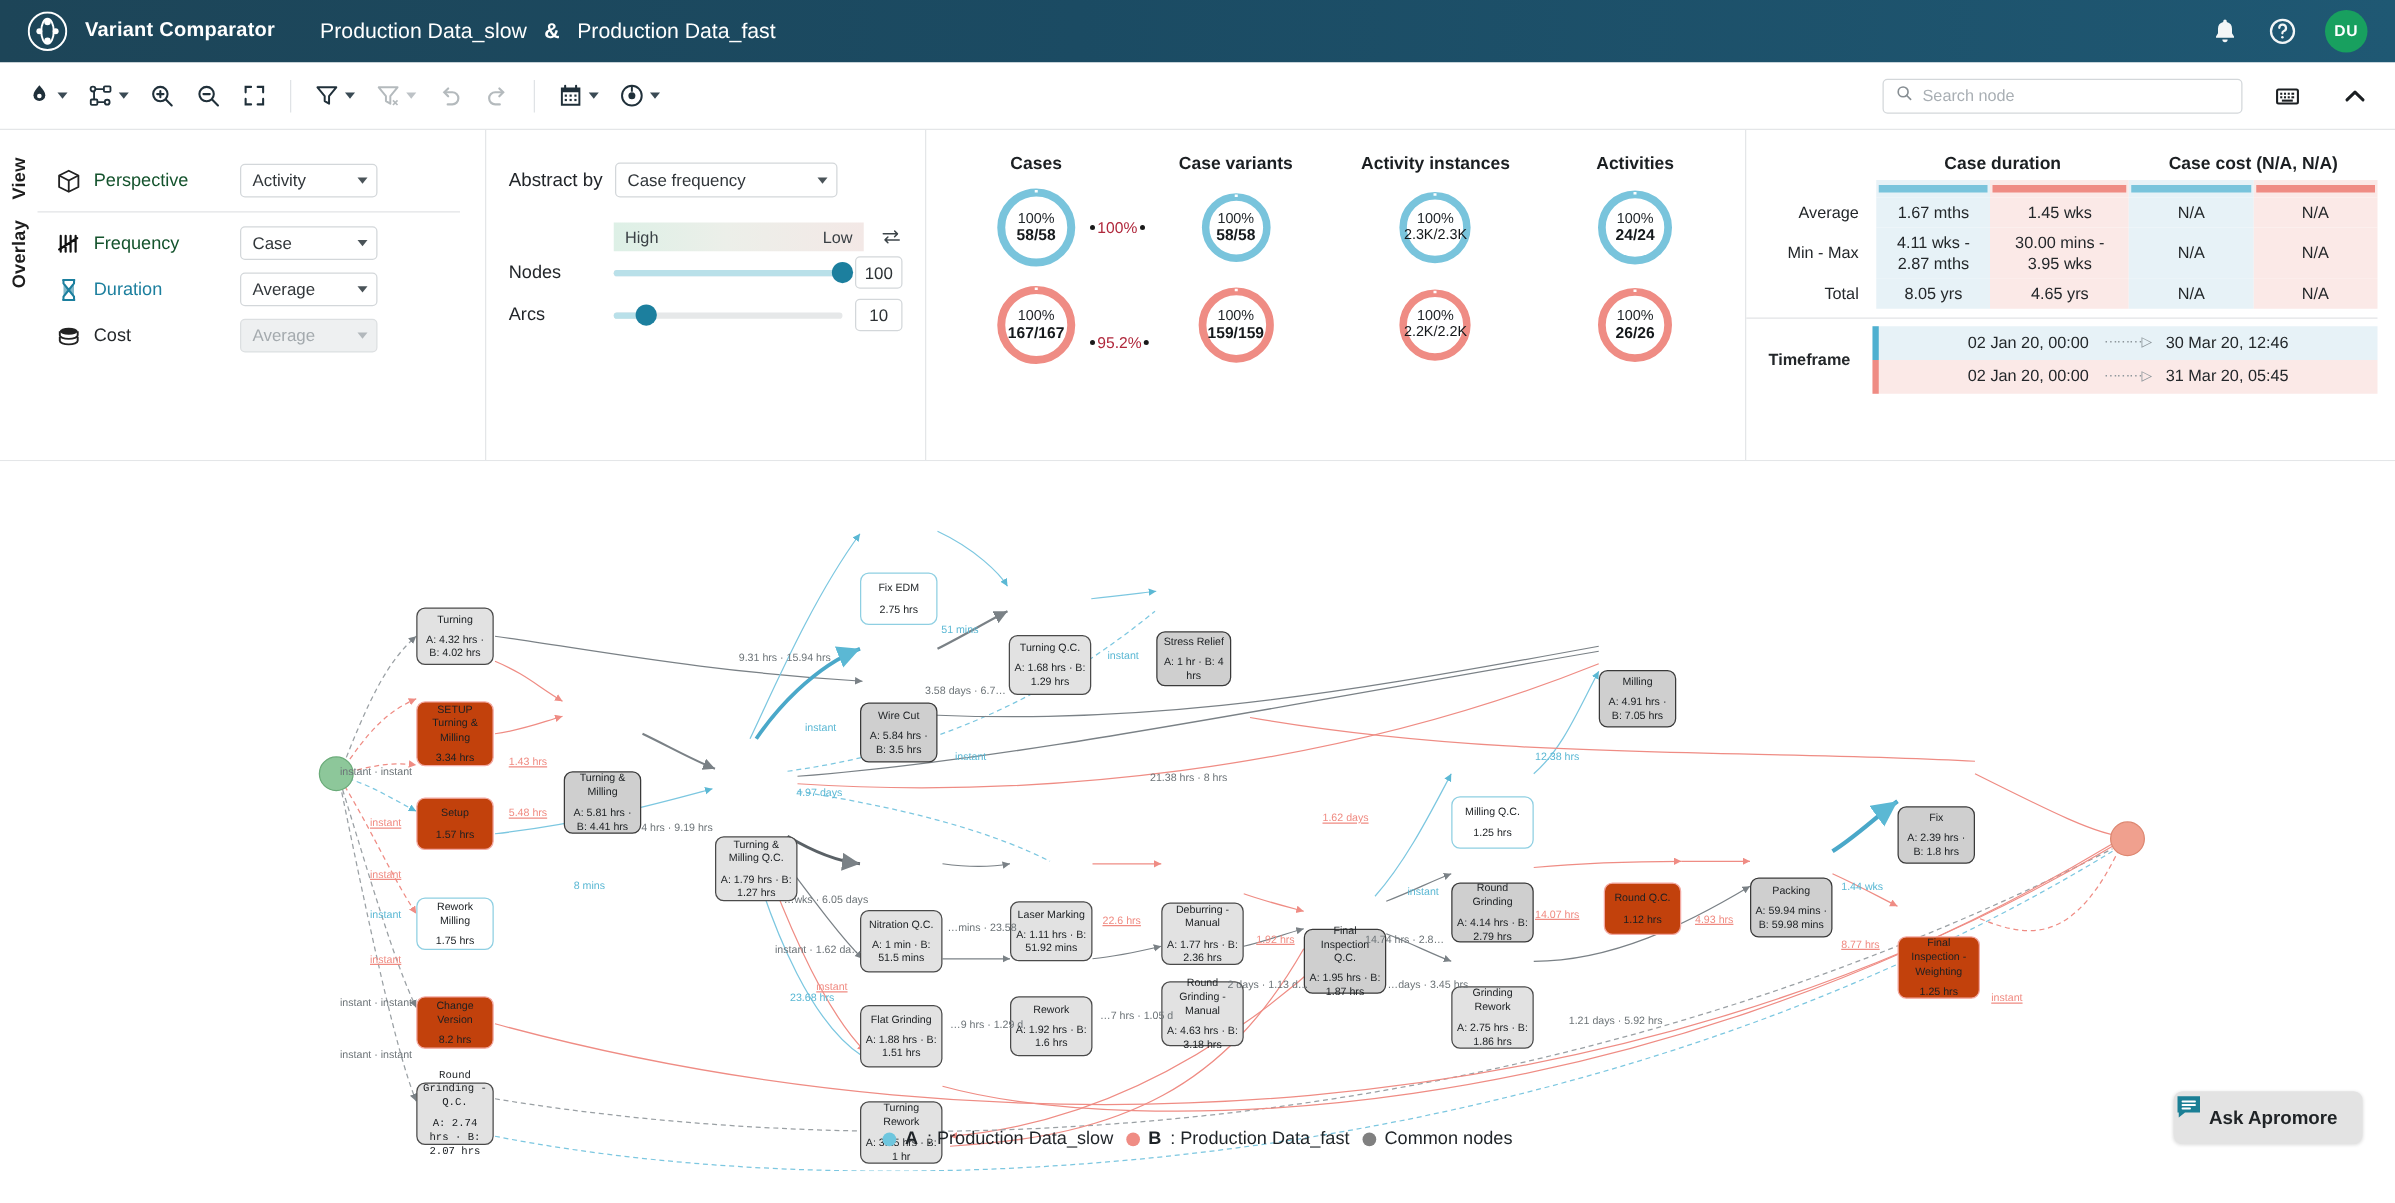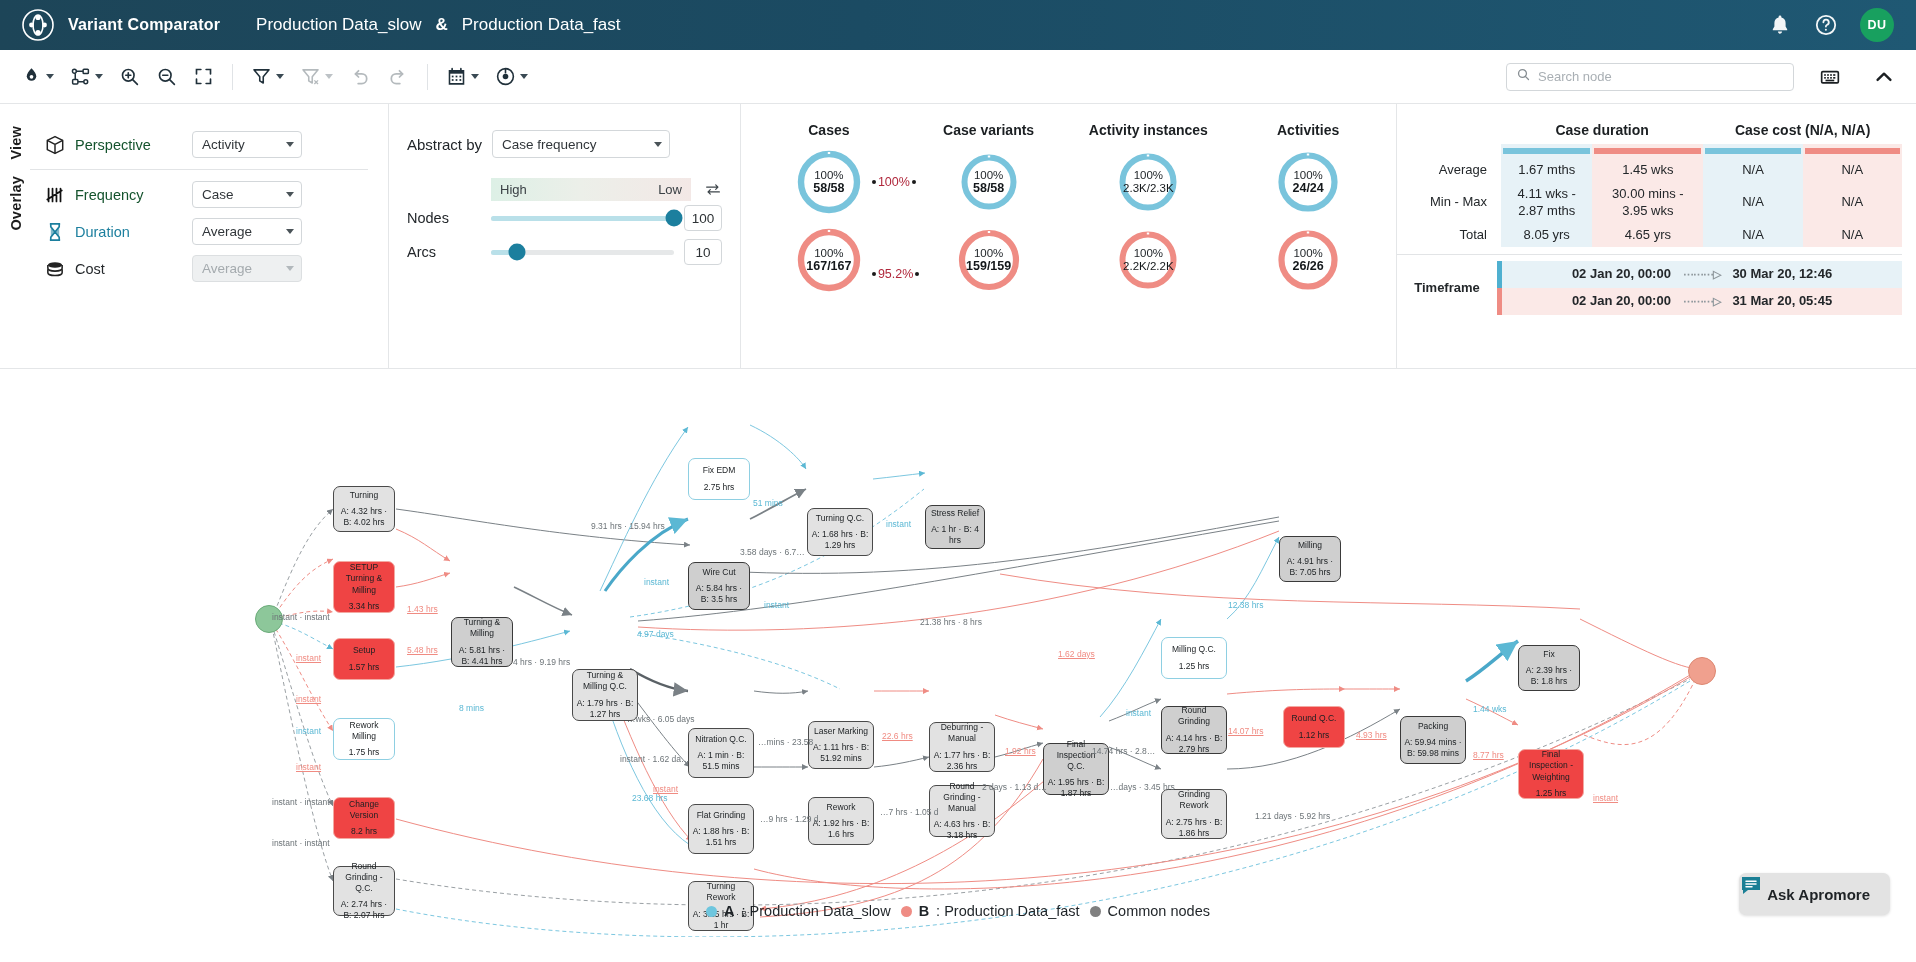--- a/index.html
+++ b/index.html
@@ -173,21 +173,21 @@
   }
   .tbl { border-collapse: collapse; width: 100%; }
   .tbl th { font-size: 14px; font-weight: bold; color: #1b1f22; padding-bottom: 6px; }
   .tbl td { text-align: center; padding: 4px 2px; font-size: 13px; line-height: 1.25; }
   .rowlbl { text-align: right !important; padding-right: 14px !important; width: 104px; color: #23272a; }
   .cell-a { background: #e7f2f7; }
   .cell-b { background: #fbe9e7; }
   .topbar-a { height: 6px; background: #79c4dc; }
   .topbar-b { height: 6px; background: #ef8c84; }
   .tf-label { font-weight: bold; text-align: right; padding-right: 14px; font-size: 13.5px; }
-  .tf-row td { padding: 0; font-weight: bold; }
+  .tf-row td { padding: 0; }
   .tf-bar {
     display: flex; align-items: center; justify-content: center; gap: 12px;
     height: 27px; font-size: 13px;
   }
   .tf-a { background: #e7f2f7; border-left: 5px solid #4fb0d0; }
   .tf-b { background: #fbe9e7; border-left: 5px solid #ef8c84; }
   .tf-arrow { color: #8d969b; letter-spacing: -1px; font-size: 11px; }
   .tbl-sep { height: 1px; background: #e2e4e6; margin: 7px 0 6px 0; }
 
   
@@ -197,21 +197,21 @@
   .node {
     position: absolute; border-radius: 7px; text-align: center;
     display: flex; flex-direction: column; align-items: center; justify-content: center;
     font-size: 8.5px; line-height: 1.3; color: #1b1f22; padding: 4px 3px; cursor: pointer;
   }
   .node .nm { font-weight: normal; }
   .node .dur { margin-top: 5px; }
   .n-common { background: #e2e2e2; border: 1.3px solid #4a4a4a; }
   .n-commonD { background: #cfcfcf; border: 1.3px solid #3a3a3a; }
   .n-a { background: #ffffff; border: 1.3px solid #8ecfe2; }
-  .n-b { background: #ef4444; border: 1.3px solid #f3a9a2; }
+  .n-b { background: #c2410c; border: 1.3px solid #f3a9a2; }
 
   .endpoint { position: absolute; border-radius: 50%; cursor: pointer; }
   .ep-start { background: #8dc79a; border: 1.5px solid #6aab79; }
   .ep-end { background: #f0a08e; border: 1.5px solid #dd8771; }
 
   .elabel {
     position: absolute; font-size: 8.5px; white-space: nowrap;
     color: #6d7478; pointer-events: none;
   }
   .el-a { color: #5bb8d4; }
@@ -786,21 +786,21 @@
         <div class="dur">1.57 hrs</div>
       </div>
       <div class="node n-a" style="left: 333px; top: 349px; width: 62px; height: 42px;">
         <div class="nm">Rework Milling</div>
         <div class="dur">1.75 hrs</div>
       </div>
       <div class="node n-b" style="left: 333px; top: 428px; width: 62px; height: 42px;">
         <div class="nm">Change Version</div>
         <div class="dur">8.2 hrs</div>
       </div>
-      <div class="node n-common" style="left: 333px; top: 497px; width: 62px; height: 50px;">
+      <div class="node n-common" style="left: 333px; top: 497px; width: 62px; height: 50px; font-family: Liberation Mono, monospace;">
         <div class="nm">Round Grinding - Q.C.</div>
         <div class="dur">A: 2.74 hrs · B: 2.07 hrs</div>
       </div>
       <div class="node n-a" style="left: 688px; top: 89px; width: 62px; height: 42px;">
         <div class="nm">Fix EDM</div>
         <div class="dur">2.75 hrs</div>
       </div>
       <div class="node n-commonD" style="left: 688px; top: 193px; width: 62px; height: 48px;">
         <div class="nm">Wire Cut</div>
         <div class="dur">A: 5.84 hrs · B: 3.5 hrs</div>
@@ -866,21 +866,21 @@
         <div class="dur">A: 2.75 hrs · B: 1.86 hrs</div>
       </div>
       <div class="node n-commonD" style="left: 1279px; top: 167px; width: 62px; height: 46px;">
         <div class="nm">Milling</div>
         <div class="dur">A: 4.91 hrs · B: 7.05 hrs</div>
       </div>
       <div class="node n-b" style="left: 1283px; top: 337px; width: 62px; height: 42px;">
         <div class="nm">Round  Q.C.</div>
         <div class="dur">1.12 hrs</div>
       </div>
-      <div class="node n-commonD" style="left: 1400px; top: 347px; width: 66px; height: 48px;">
+      <div class="node n-commonD" style="left: 1400px; top: 333px; width: 66px; height: 48px;">
         <div class="nm">Packing</div>
         <div class="dur">A: 59.94 mins · B: 59.98 mins</div>
       </div>
       <div class="node n-commonD" style="left: 1518px; top: 276px; width: 62px; height: 46px;">
         <div class="nm">Fix</div>
         <div class="dur">A: 2.39 hrs · B: 1.8 hrs</div>
       </div>
       <div class="node n-b" style="left: 1518px; top: 380px; width: 66px; height: 50px;">
         <div class="nm">Final Inspection - Weighting</div>
         <div class="dur">1.25 hrs</div>

